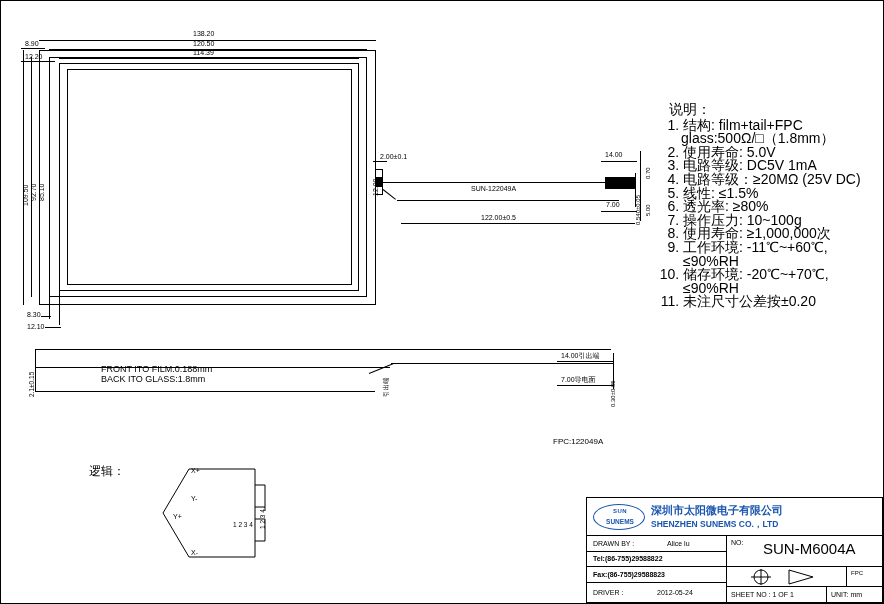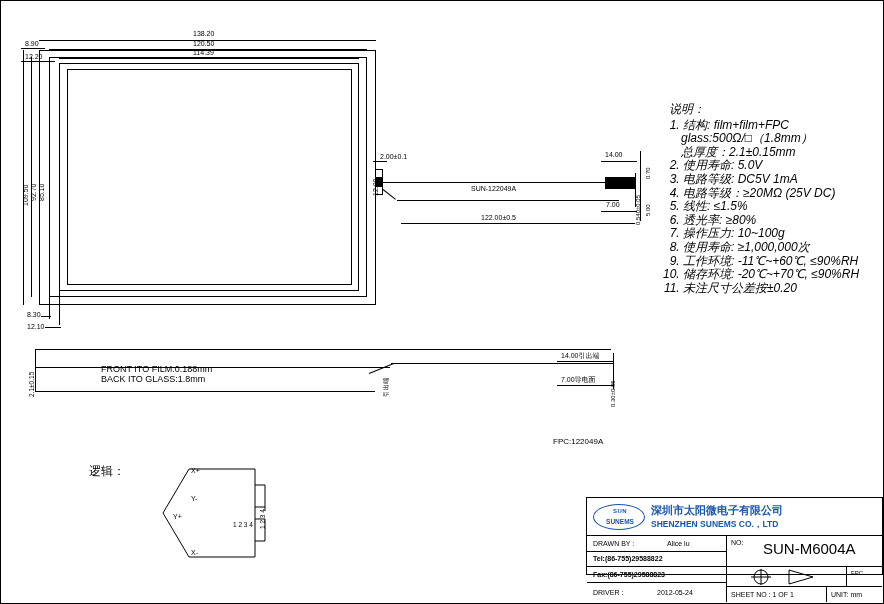--- a/index.html
+++ b/index.html
@@ -19,28 +19,28 @@
   .hl { height:1px; }
   .vl { width:1px; }
   .txt { position:absolute; font-size:7px; line-height:8px; white-space:nowrap; }
   .txt9 { font-size:8px; }
   .txt10 { font-size:9px; }
 
   
   .rect { position:absolute; border:1px solid #000; }
 
   
-  #notes { position:absolute; left:668px; top:102px; width:210px; font-size:12px; line-height:13.6px;font-style:italic; }
+  #notes { position:absolute; left:668px; top:102px; width:210px; font-size:14px; line-height:13.6px; }
   #notes .note-title { margin-bottom:2px; }
   #notes ol { margin:0; padding-left:14px; }
   #notes ol li { margin:0; padding:0; list-style:decimal; }
   #notes .sub { padding-left:12px; }
 
   
-  #titleblock { position:absolute; left:585px; top:496px; width:297px; height:78px; border:1px solid #000; }
+  #titleblock { position:absolute; left:585px; top:496px; width:297px; height:106px; border:1px solid #000; }
   .logo-oval { position:absolute; left:6px; top:6px; width:52px; height:26px; border:1.4px solid #1a56b0; border-radius:50%; background:#fff; }
   .logo-oval .l1 { position:absolute; left:0; top:3px; width:52px; text-align:center; font-size:6px; color:#1a56b0; font-weight:bold; letter-spacing:.4px;}
   .logo-oval .l2 { position:absolute; left:0; top:13px; width:52px; text-align:center; font-size:6.5px; color:#1a56b0; font-weight:bold; }
   .cn-name { position:absolute; left:64px; top:5px; font-size:11px; font-weight:bold; color:#1a56b0; }
   .en-name { position:absolute; left:64px; top:21px; font-size:8.5px; font-weight:bold; color:#1a56b0; }
   .rot90 { transform: rotate(-90deg); transform-origin: 0 0; }
   .bold { font-weight:bold; }
   .fpcblack { position:absolute; background:#000; }
 </style>
 </head>
@@ -139,24 +139,23 @@
   <div class="txt" style="left:190px; top:466px;">X+</div>
   <div class="txt" style="left:190px; top:494px;">Y-</div>
   <div class="txt" style="left:172px; top:512px;">Y+</div>
   <div class="txt" style="left:190px; top:548px;">X-</div>
   <div class="txt rot90" style="left:258px; top:528px; font-size:6.5px;">1 2 3 4</div>
   <div class="txt" style="left:232px; top:520px; font-size:6.5px;">1 2 3 4</div>
 
   <div id="notes">
     <div class="note-title">说明：</div>
     <ol>
-      <li>结构: film+film+FPC</li>
+      <li>结构: film+tail+FPC</li>
       <li style="list-style:none; margin-left:-14px;">
         <div class="sub">glass:500Ω/□（1.8mm）</div>
-        <div class="sub">总厚度：2.1±0.15mm</div>
       </li>
       <li value="2">使用寿命: 5.0V</li>
       <li>电路等级: DC5V 1mA</li>
       <li>电路等级：≥20MΩ (25V DC)</li>
       <li>线性: ≤1.5%</li>
       <li>透光率: ≥80%</li>
       <li>操作压力: 10~100g</li>
       <li>使用寿命: ≥1,000,000次</li>
       <li>工作环境: -11℃~+60℃, ≤90%RH</li>
       <li>储存环境: -20℃~+70℃, ≤90%RH</li>

